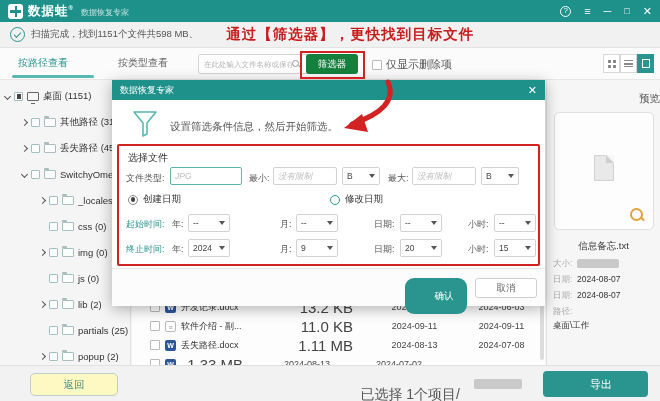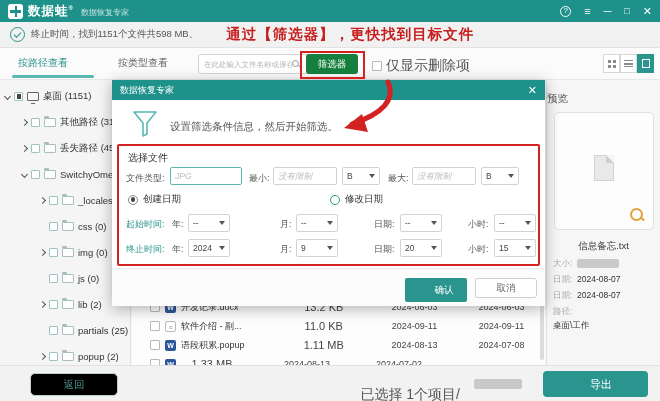--- a/index.html
+++ b/index.html
@@ -34,21 +34,21 @@
   .searchbox { position:absolute; left:198px; top:6px; width:112px; height:20px; background:#fff; border:1px solid #d4d4d4; border-radius:3px; display:flex; align-items:center; padding:0 3px 0 5px; }
   .searchbox input { border:none; outline:none; width:88px; font-size:7.5px; color:#444; background:transparent; font-family:inherit; }
   .searchbox input::placeholder { color:#b5b5b5; }
   .mag { width:8px; height:8px; position:relative; flex:none; }
   .mag:before { content:""; position:absolute; left:0; top:0; width:5px; height:5px; border:1.2px solid #999; border-radius:50%; }
   .mag:after { content:""; position:absolute; left:5.5px; top:5.5px; width:3px; height:1.2px; background:#999; transform:rotate(45deg); }
   .filter-btn { position:absolute; left:306px; top:6px; width:52px; height:20px; background:#15803d; color:#fff; font-size:9.5px; border:none; border-radius:3px; cursor:pointer; font-family:inherit; }
   .red-box { position:absolute; left:300px; top:51px; width:65px; height:28px; border:2.5px solid #d32222; z-index:30; pointer-events:none; }
   .chkline { position:absolute; left:372px; top:9px; display:flex; align-items:center; gap:4px; }
   .cb { width:10px; height:10px; border:1px solid #b9b9b9; background:#fff; border-radius:1px; }
-  .chkline span { font-size:14px; color:#555; }
+  .chkline span { font-size:11px; color:#555; }
   .view-btns { position:absolute; right:6px; top:6px; display:flex; }
   .vbtn { width:17px; height:19px; border:1px solid #d8d8d8; background:#fff; display:flex; align-items:center; justify-content:center; color:#8a8a8a; font-size:10px; cursor:pointer; }
   .vbtn.sel { background:#2a948e; color:#fff; border-color:#2a948e; }
   .grid-glyph { width:8px; height:8px; display:grid; grid-template-columns:3px 3px; grid-gap:2px; }
   .grid-glyph i { background:currentColor; width:3px; height:3px; }
   .list-glyph { width:9px; height:7px; border-top:1.5px solid currentColor; border-bottom:1.5px solid currentColor; position:relative; }
   .list-glyph:after { content:""; position:absolute; left:0; top:2.2px; width:9px; height:1.5px; background:currentColor; }
   .det-glyph { width:8px; height:9px; border:1.5px solid currentColor; }
 
   
@@ -67,28 +67,28 @@
   .tlabel { font-size:9.5px; color:#333; }
 
   
   .filelist { left:132px; top:80px; width:413px; height:285px; background:#fdfdfd; }
   .frow { position:absolute; display:flex; align-items:center; height:18px; width:100%; }
   .frow .cb { margin-left:18px; flex:none; }
   .ficon { width:11px; height:11px; border-radius:2px; margin:0 5px; flex:none; color:#fff; font-size:7px; font-weight:bold; text-align:center; line-height:11px; }
   .ficon.word { background:#2b579a; }
   .ficon.txt { background:#fff; border:1px solid #b9b9b9; color:#999; }
   .fname { width:120px; font-size:9px; color:#333; overflow:hidden; text-overflow:ellipsis; white-space:nowrap; }
-  .fsize { width:62px; font-size:11px; color:#444; text-align:center; }
+  .fsize { width:62px; font-size:15px; color:#444; text-align:right; }
   .fdate1 { width:92px; font-size:9px; color:#444; text-align:center; margin-left:18px; }
   .fdate2 { width:92px; font-size:9px; color:#444; text-align:center; }
   .vscroll { position:absolute; right:1px; top:200px; width:4px; height:80px; background:#dcdcdc; border-radius:2px; }
 
   
   .preview { left:546px; top:80px; width:114px; height:285px; background:#f6f6f6; border-left:1px solid #e2e2e2; }
-  .pv-title { position:absolute; left:0; top:12px; width:100%; text-align:left; font-size:10.5px; color:#555; }
+  .pv-title { position:absolute; left:0; top:12px; width:100%; text-align:right; font-size:10.5px; color:#555; }
   .pv-box { position:absolute; left:7px; top:32px; width:100px; height:118px; background:#fdfdfd; border:1px solid #e0e0e0; border-radius:5px; }
   .doc-icon { position:absolute; left:39px; top:42px; width:20px; height:26px; background:#e9e9e9; border:1px solid #d2d2d2; }
   .doc-icon:after { content:""; position:absolute; right:-1px; top:-1px; border:4px solid #f6f6f6; border-left-color:#cfcfcf; border-bottom-color:#cfcfcf; }
   .pv-mag { position:absolute; right:8px; bottom:6px; width:16px; height:16px; }
   .pv-mag:before { content:""; position:absolute; left:1px; top:1px; width:9px; height:9px; border:2px solid #e0a23b; border-radius:50%; }
   .pv-mag:after { content:""; position:absolute; left:11px; top:11px; width:5px; height:2px; background:#e0a23b; transform:rotate(45deg); border-radius:1px; }
   .pv-fname { position:absolute; left:0; top:160px; width:100%; text-align:center; font-size:9.5px; color:#333; }
   .pv-field { position:absolute; left:6px; display:flex; font-size:8.5px; }
   .pv-lab { color:#aaa; width:24px; flex:none; }
   .pv-val { color:#333; }
@@ -110,28 +110,28 @@
   .fld::placeholder { color:#bdbdbd; font-style:italic; }
   .ddl { position:absolute; height:18px; border:1px solid #d2d2d2; border-radius:2px; background:#fff; display:flex; align-items:center; padding:0 4px; cursor:pointer; }
   .ddl span { font-size:8.5px; color:#444; flex:1; }
   .caret { width:0; height:0; border-left:3.5px solid transparent; border-right:3.5px solid transparent; border-top:4.5px solid #555; flex:none; }
   .radio { width:10px; height:10px; border-radius:50%; border:1px solid #888; position:relative; flex:none; background:#fff; }
   .radio.sel:after { content:""; position:absolute; left:1.8px; top:1.8px; width:4.6px; height:4.6px; background:#444; border-radius:50%; }
   .radio.teal { border-color:#2a948e; }
   .radio-row { position:absolute; display:flex; align-items:center; gap:5px; }
   .radio-row span { font-size:9.5px; color:#333; }
   .dlg-footer { position:absolute; left:0; bottom:0; width:100%; height:38px; border-top:1px solid #e8e8e8; background:#fcfcfc; }
-  .btn-confirm { position:absolute; right:78px; top:9px; width:62px; height:24px; background:#2a948e; color:#fff; border:none; border-radius:2px; font-size:9.5px; cursor:pointer; font-family:inherit;padding-left:16px; }
+  .btn-confirm { position:absolute; right:78px; top:9px; width:62px; height:36px; background:#2a948e; color:#fff; border:none; border-radius:9px; font-size:9.5px; cursor:pointer; font-family:inherit;padding-left:16px; }
   .btn-cancel { position:absolute; right:8px; top:9px; width:62px; height:20px; background:#fff; color:#666; border:1px solid #cfcfcf; border-radius:3px; font-size:9.5px; cursor:pointer; font-family:inherit; }
 
   .red-arrow-svg { position:absolute; left:300px; top:78px; z-index:40; pointer-events:none; }
 
   
   .bottombar { left:0; top:365px; width:660px; height:36px; background:#f2f2f2; border-top:1px solid #e0e0e0; }
-  .btn-back { position:absolute; left:30px; top:7px; width:88px; height:23px; background:#000000; border:1px solid #bccfcd; border-radius:5px; color:#4a8f8a; font-size:10.5px; cursor:pointer; font-family:inherit; }
+  .btn-back { position:absolute; left:30px; top:7px; width:88px; height:23px; background:#fef9c3; border:1px solid #bccfcd; border-radius:5px; color:#4a8f8a; font-size:10.5px; cursor:pointer; font-family:inherit; }
   .sel-text { position:absolute; right:200px; top:20px; font-size:14px; color:#555; }
   .btn-export { position:absolute; right:12px; top:5px; width:105px; height:26px; background:#2a948e; color:#fff; border:none; border-radius:4px; font-size:11px; cursor:pointer; font-family:inherit;padding-left:11px; }
 </style>
 </head>
 <body>
 
 <div class="abs titlebar">
   <div class="logo-cross"></div>
   <span class="app-name"><span>数据蛙</span><span class="tm">®</span></span>
   <span class="app-sub">数据恢复专家</span>
@@ -139,21 +139,21 @@
     <span class="help-circ">?</span>
     <span>≡</span>
     <span>─</span>
     <span style="font-size:9px">□</span>
     <span>✕</span>
   </div>
 </div>
 
 <div class="abs statusbar">
   <div class="chk-circ"></div>
-  <span class="scan-text">终止时间，找到1151个文件共598 MB、</span>
+  <span class="scan-text">扫描完成，找到1151个文件共598 MB、</span>
   <span class="annotation">通过【筛选器】，更快找到目标文件</span>
 </div>
 
 <div class="abs toolbar">
   <span class="tab active" style="left:18px">按路径查看</span>
   <div class="tab-underline"></div>
   <span class="tab" style="left:118px">按类型查看</span>
   <div class="searchbox">
     <input type="text" placeholder="在此处输入文件名称或保存路径" style="">
     <div class="mag"></div>
@@ -263,21 +263,21 @@
     <div class="cb"></div>
       <div class="ficon txt">≡</div>
     <span class="fname">软件介绍 - 副...</span>
     <span class="fsize">11.0 KB</span>
     <span class="fdate1">2024-09-11</span>
     <span class="fdate2">2024-09-11</span>
   </div>
   <div class="frow" style="top:256px">
     <div class="cb"></div>
       <div class="ficon word">W</div>
-    <span class="fname">语段积累.popup</span>
+    <span class="fname">丢失路径.docx</span>
     <span class="fsize">1.11 MB</span>
     <span class="fdate1">2024-08-13</span>
     <span class="fdate2">2024-07-08</span>
   </div>
   <div class="frow" style="top:275px">
     <div class="cb"></div>
       <div class="ficon word">W</div>
     <span class="fsize">1.33 MB</span>
     <span class="fdate1">2024-08-13</span>
     <span class="fdate2">2024-07-02</span>

